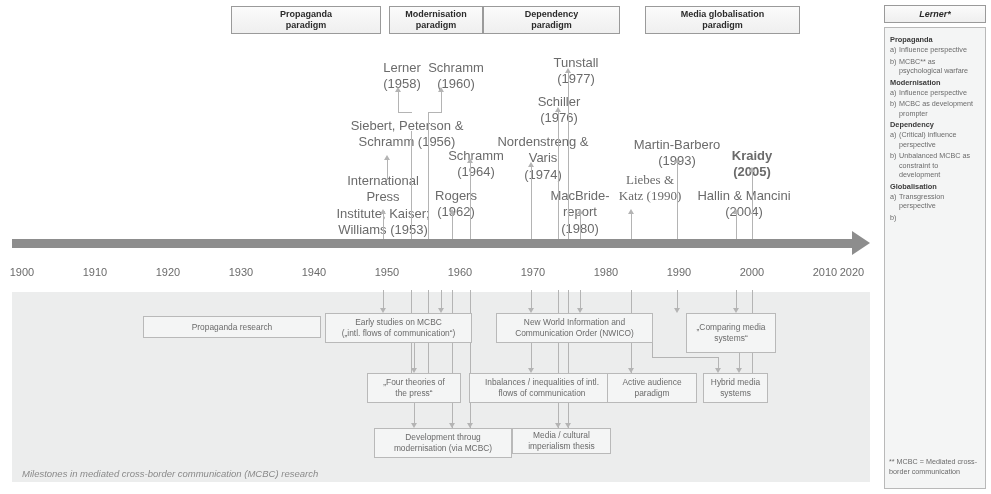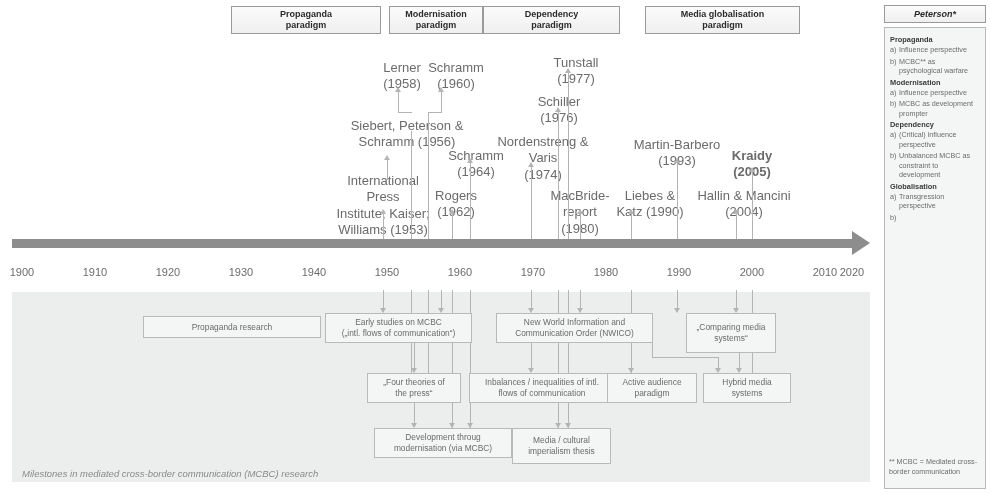--- a/index.html
+++ b/index.html
@@ -128,21 +128,21 @@
 (1960)</div>
     <div class="cite" style="left: 432px; top: 188px; width: 48px;">Rogers
 (1962)</div>
     <div class="cite" style="left: 432px; top: 148px; width: 88px;">Schramm (1964)</div>
     <div class="cite" style="left: 487px; top: 134px; width: 112px;">Nordenstreng &amp; Varis
 (1974)</div>
     <div class="cite" style="left: 519px; top: 94px; width: 80px;">Schiller (1976)</div>
     <div class="cite" style="left: 535px; top: 55px; width: 82px;">Tunstall (1977)</div>
     <div class="cite" style="left: 544px; top: 188px; width: 72px;">MacBride-
 report (1980)</div>
-    <div class="cite" style="left: 616px; top: 188px; width: 68px;">Liebes &amp;
+    <div class="cite" style="left: 616px; top: 172px; width: 68px; font-family: Liberation Serif, serif;">Liebes &amp;
 Katz (1990)</div>
     <div class="cite" style="left: 632px; top: 137px; width: 90px;">Martin-Barbero
 (1993)</div>
     <div class="cite" style="left: 697px; top: 188px; width: 94px;">Hallin &amp; Mancini
 (2004)</div>
     <div class="cite" style="left: 713px; top: 148px; width: 78px; font-weight: bold;">Kraidy (2005)</div>
   </div>
 
 <div id="connectors-upper">
 
@@ -275,32 +275,32 @@
     <div class="pbox" style="left: 496px; top: 313px; width: 157px; height: 30px; white-space: pre-line;">New World Information and
 Communication Order (NWICO)</div>
     <div class="pbox" style="left: 686px; top: 313px; width: 90px; height: 40px; white-space: pre-line;">„Comparing media
 systems“</div>
     <div class="pbox" style="left: 367px; top: 373px; width: 94px; height: 30px; white-space: pre-line;">„Four theories of
 the press“</div>
     <div class="pbox" style="left: 469px; top: 373px; width: 146px; height: 30px; white-space: pre-line;">Inbalances / inequalities of intl.
 flows of communication</div>
     <div class="pbox" style="left: 607px; top: 373px; width: 90px; height: 30px; white-space: pre-line;">Active audience
 paradigm</div>
-    <div class="pbox" style="left: 703px; top: 373px; width: 88px; height: 30px; white-space: pre-line;">Hybrid media
+    <div class="pbox" style="left: 703px; top: 373px; width: 65px; height: 30px; white-space: pre-line;">Hybrid media
 systems</div>
     <div class="pbox" style="left: 374px; top: 428px; width: 138px; height: 30px; white-space: pre-line;">Development throug
 modernisation (via MCBC)</div>
-    <div class="pbox" style="left: 512px; top: 428px; width: 99px; height: 36px; white-space: pre-line;">Media / cultural
+    <div class="pbox" style="left: 512px; top: 428px; width: 99px; height: 26px; white-space: pre-line;">Media / cultural
 imperialism thesis</div>
   </div>
 
 <div id="caption">Milestones in mediated cross-border communication (MCBC) research</div>
 
 <div id="details-wrap">
-  <div id="details-title">Peterson*</div>
+  <div id="details-title">Lerner*</div>
   <div id="details-body">
     <div id="details-sections">
         <div class="d-head">Propaganda</div>
         <div class="d-item">
           <span class="d-mark">a)</span>
           <span class="d-text">Influence perspective</span>
         </div>
         <div class="d-item">
           <span class="d-mark">b)</span>
           <span class="d-text">MCBC** as psychological warfare</span>

